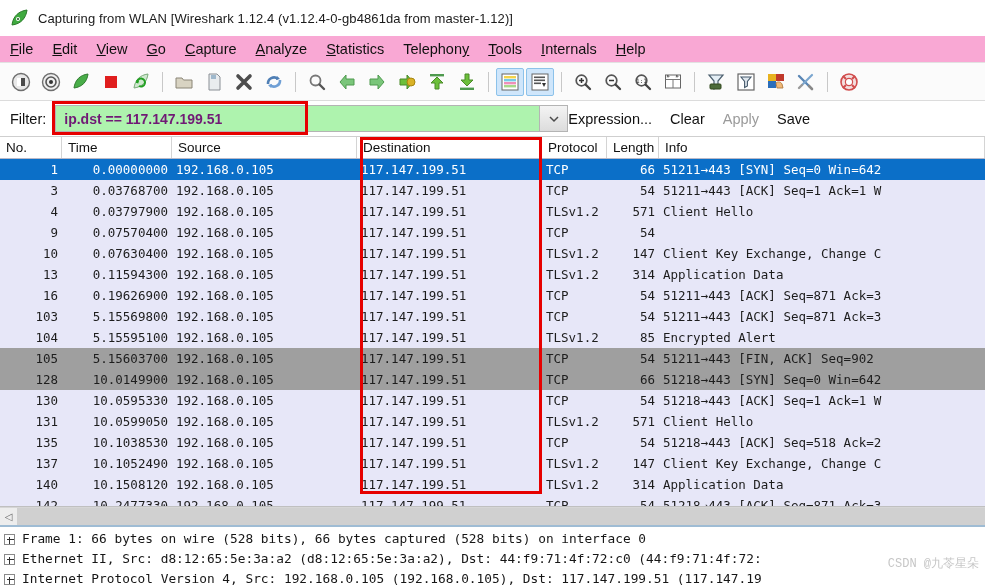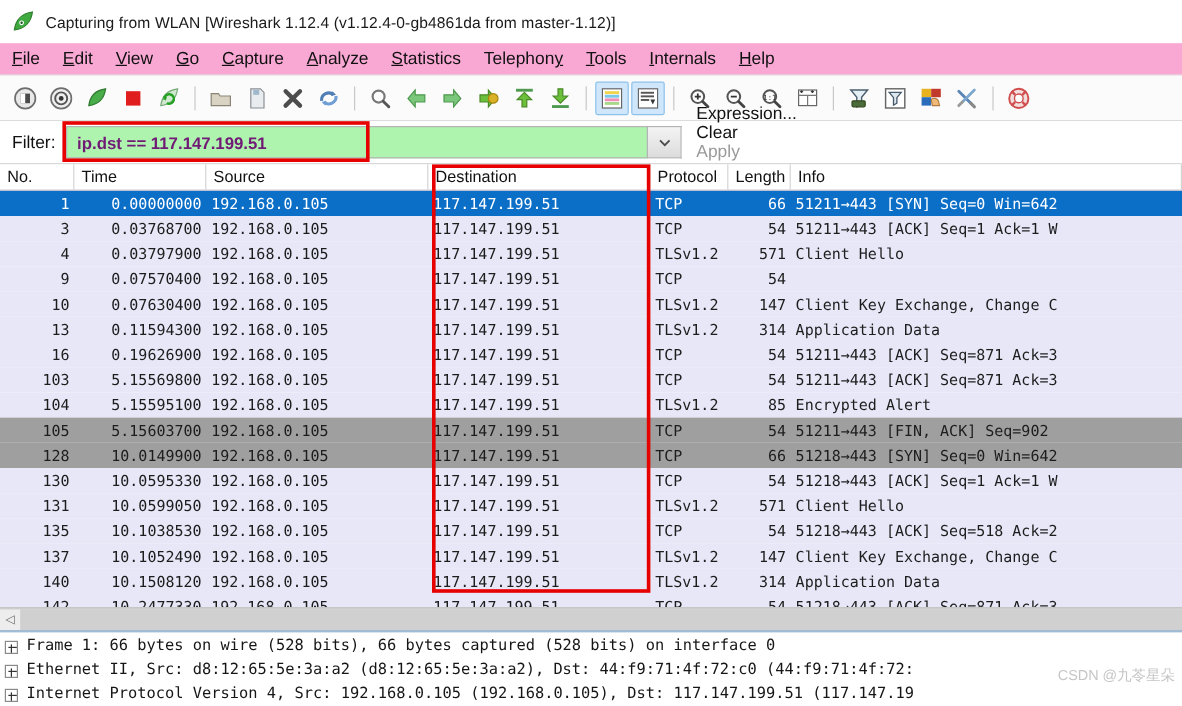--- a/index.html
+++ b/index.html
@@ -131,23 +131,21 @@
   }
   .filter-drop {
     width: 28px; height: 27px;
     border: 1px solid #b4b4b4;
     border-left: none;
     background: linear-gradient(#f4f4f4, #dcdcdc);
     display: flex; align-items: center; justify-content: center;
     flex: 0 0 28px;
   }
   .filter-btns {
-    display: flex; align-items: flex-start;
-    margin-left: 12px;
-    flex-direction: column;
+    display: flex; align-items: flex-end;
   }
   .filter-btn {
     font-size: 14.5px;
     color: #111;
     margin-right: 18px;
     white-space: nowrap;
   }
   .filter-btn.disabled { color: #9a9a9a; }
 
   
@@ -271,21 +269,21 @@
     background: #333;
   }
   .expander:before { left: 2px; top: 4px; width: 7px; height: 1px; }
   .expander:after  { left: 4px; top: 2px; width: 1px; height: 7px; }
 
   .watermark {
     position: absolute;
     right: 6px; bottom: 16px;
     font-size: 12px;
     color: rgba(150,150,150,0.55);
-    font-family: Liberation Sans, sans-serif;
+    font-family: Liberation Mono, monospace;
     pointer-events: none;
     white-space: nowrap;
   }
 </style>
 </head>
 <body>
 
 <div id="app">
 
   <div class="titlebar">

